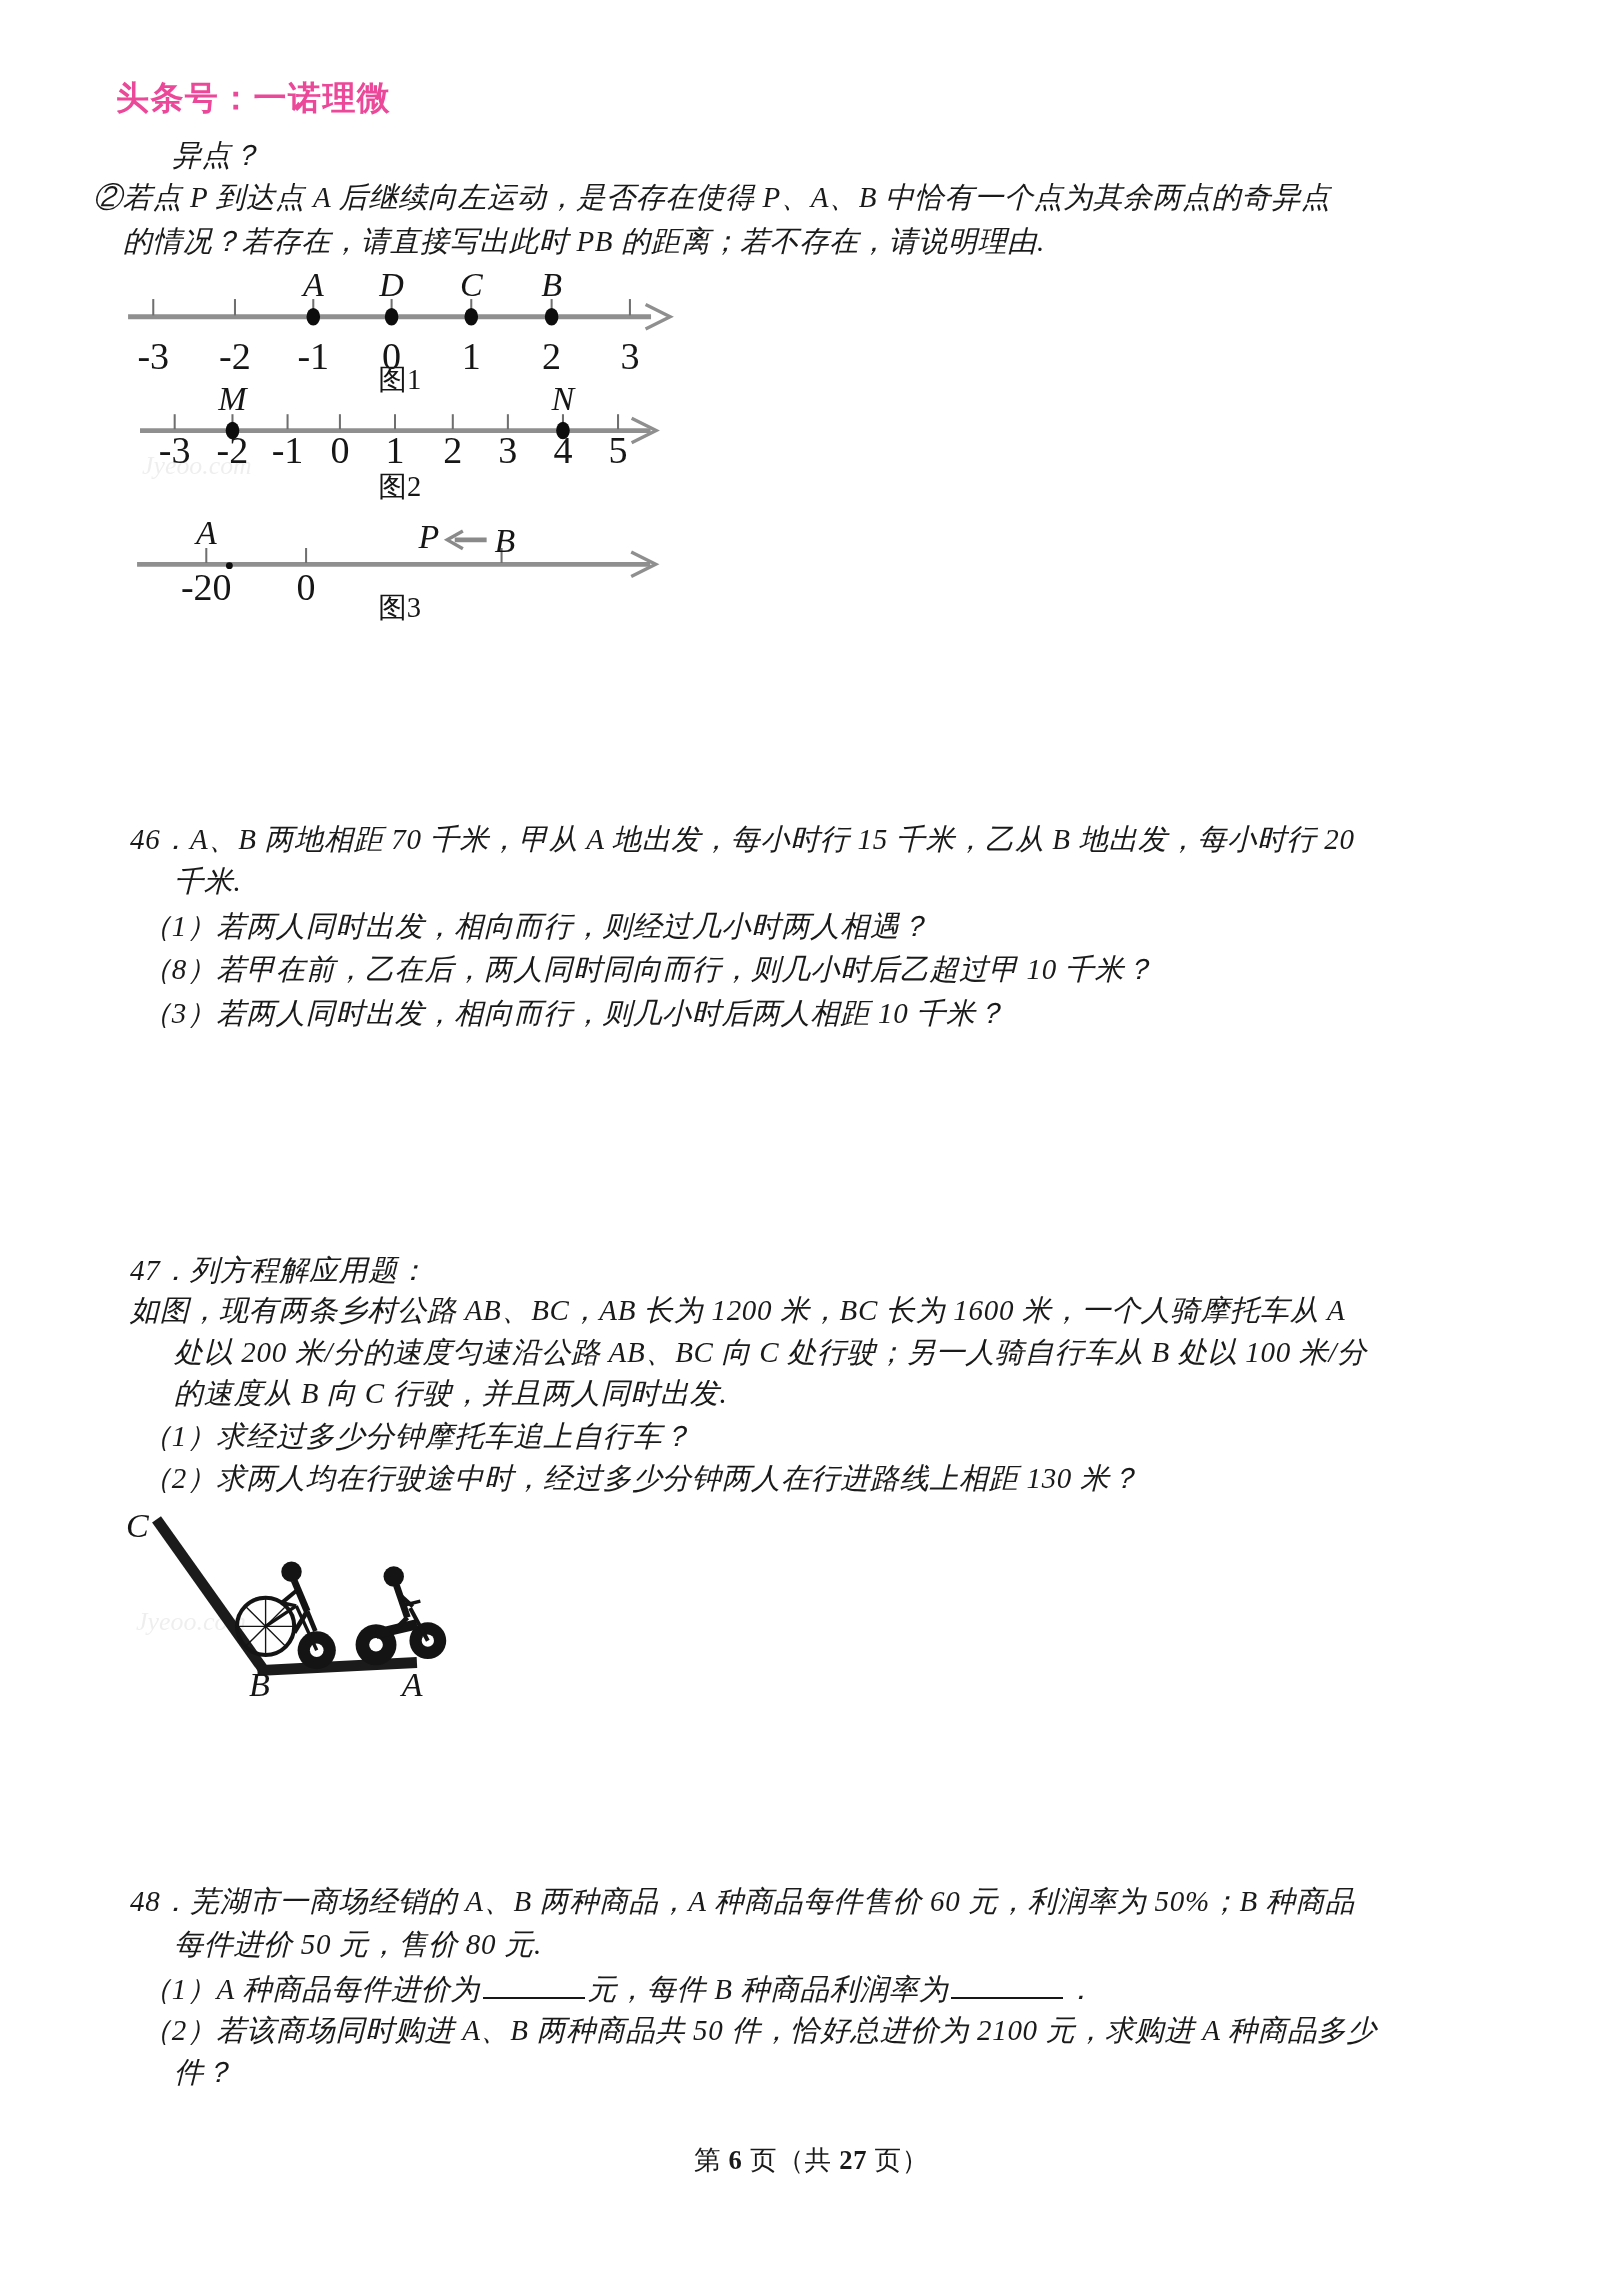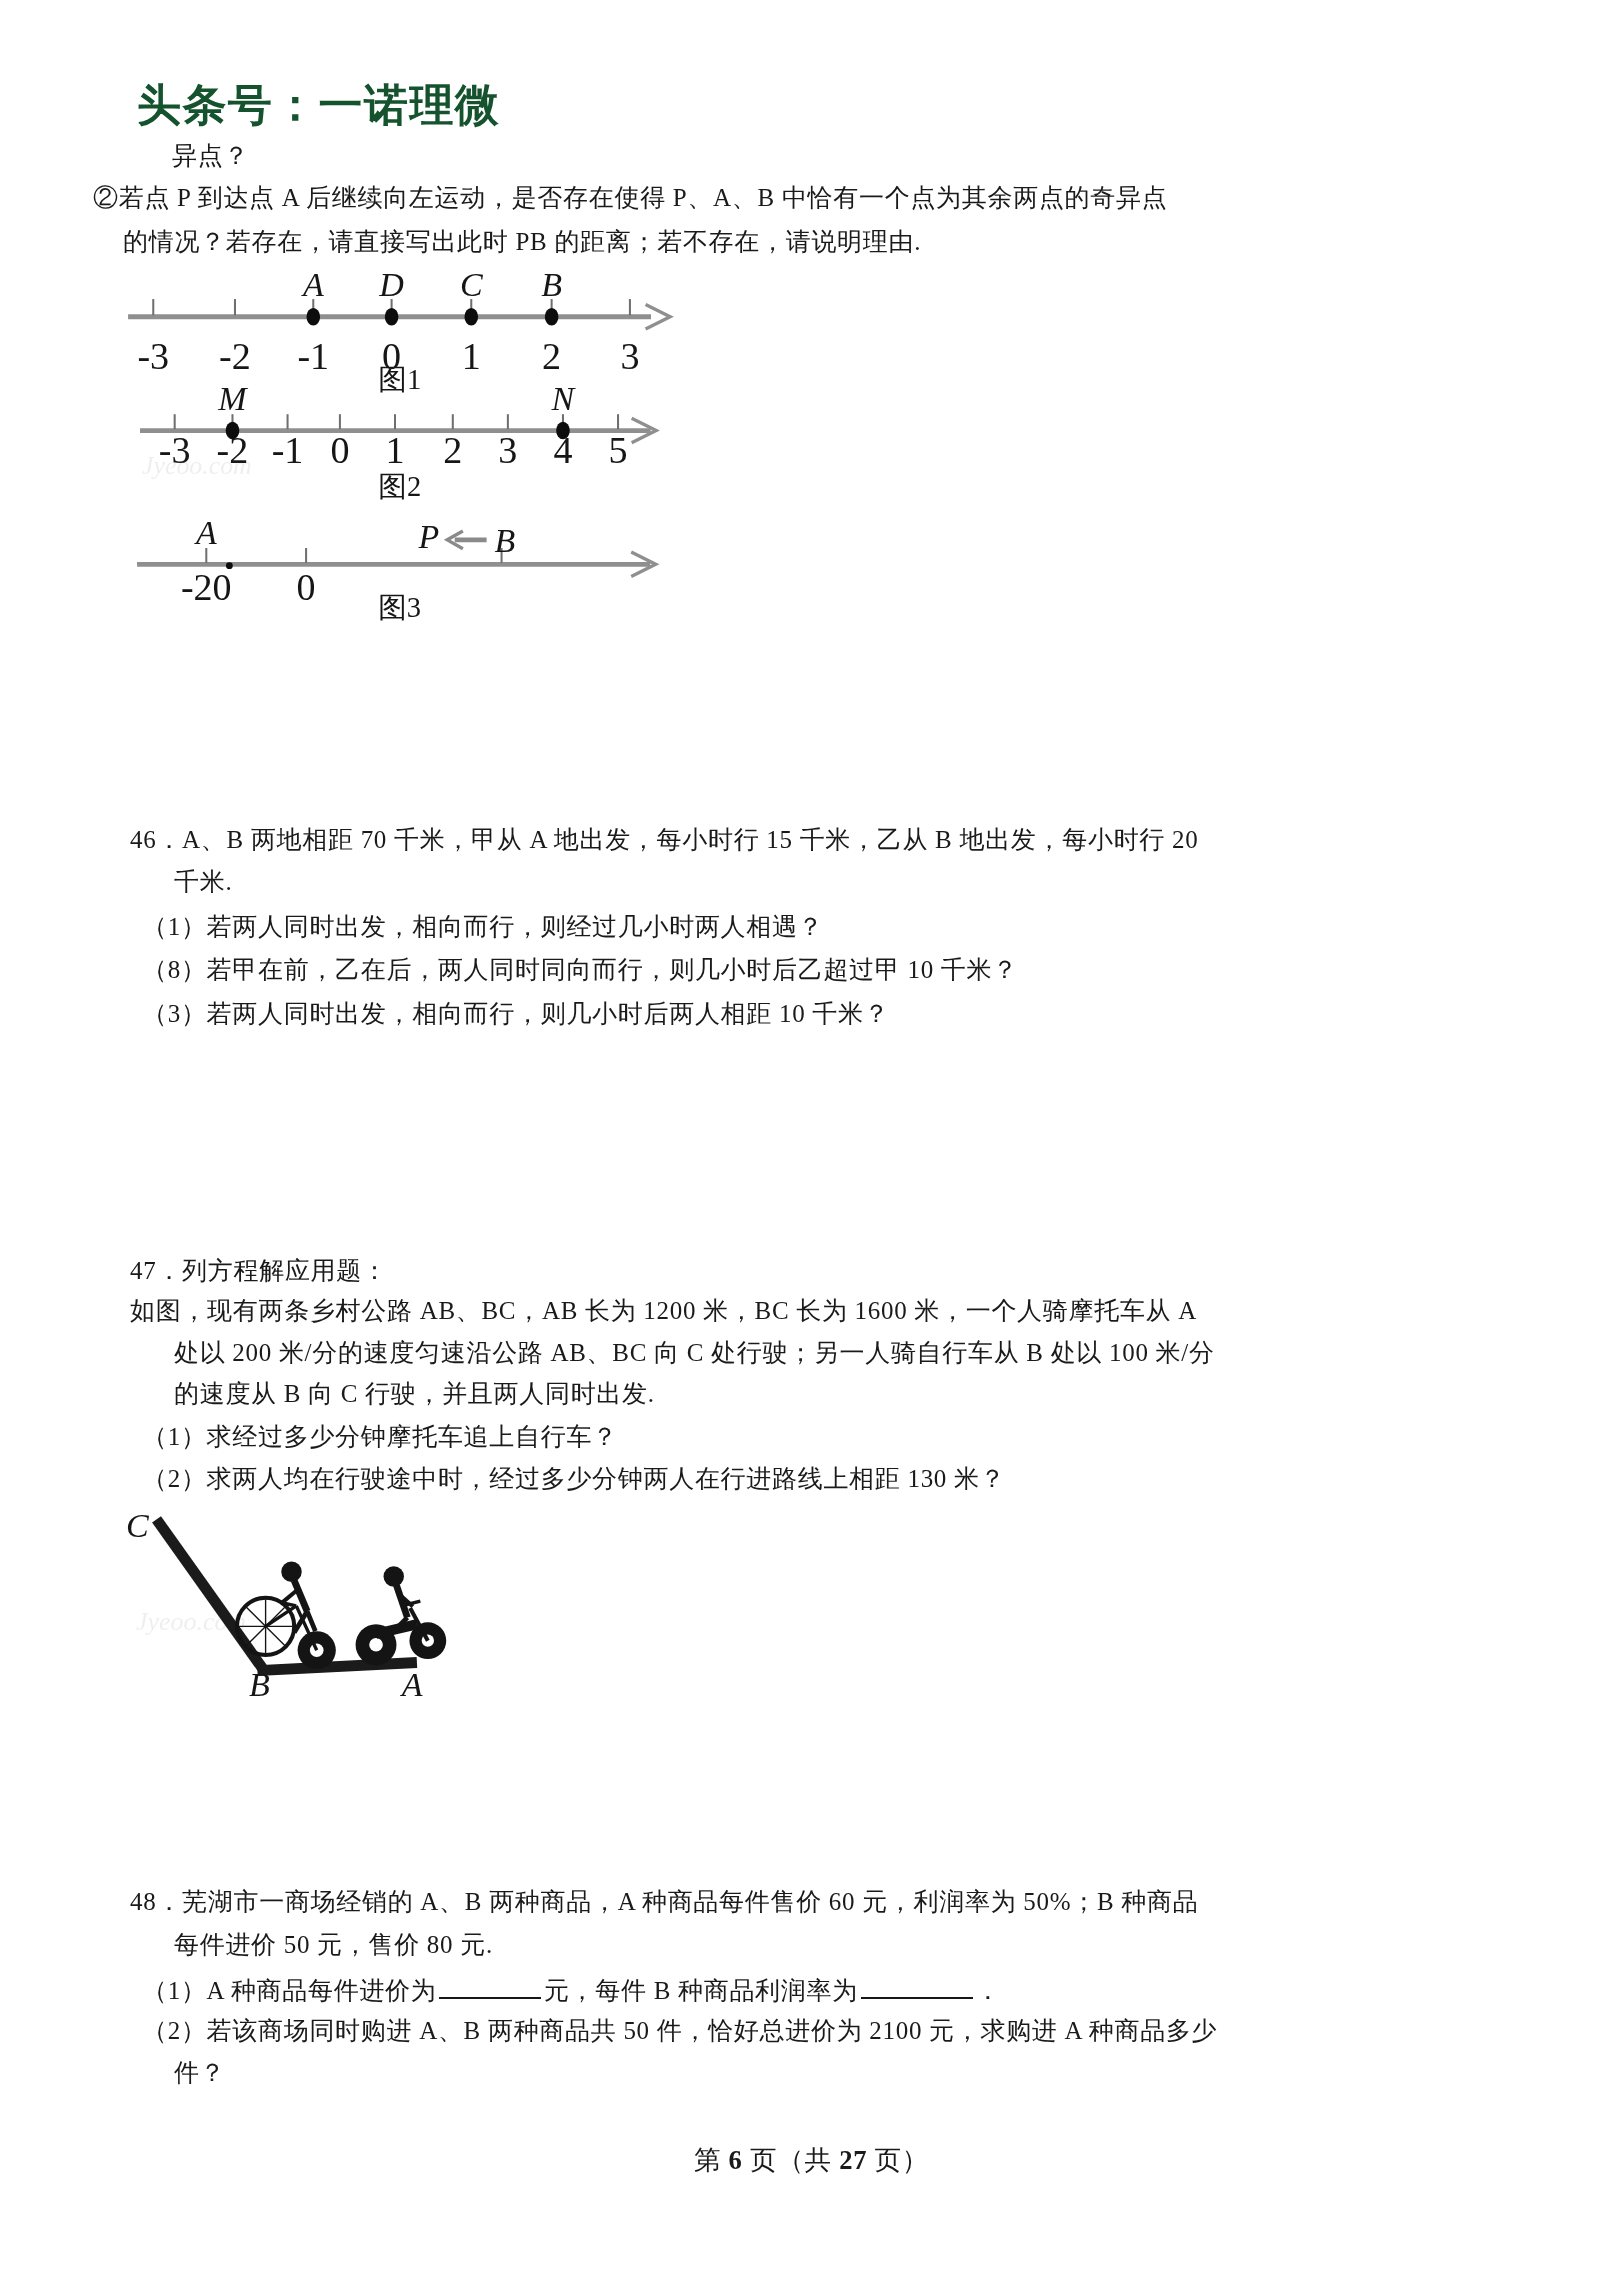--- a/index.html
+++ b/index.html
@@ -6,31 +6,32 @@
   .page{
     position:relative;
     width:1623px;height:2295px;
     background:#ffffff;
     font-family:"Liberation Serif","DejaVu Serif",serif;
     color:#1a1a1a;
     overflow:hidden;
   }
   .line{
     position:absolute;
-    font-size:25px;
+    font-size:29px;
     line-height:35px;
     white-space:nowrap;
     letter-spacing:0.7px;
+    font-style:italic;
   }
   .header-red{
     position:absolute;
-    left:137px;top:76px;
-    font-size:44px;
+    left:116px;top:76px;
+    font-size:33px;
     font-weight:bold;
-    color:#14532d;
+    color:#ec4899;
     letter-spacing:1.4px;
     white-space:nowrap;
   }
   .blank{
     display:inline-block;
     width:102px;
     height:27px;
     border-bottom:2.7px solid #161616;
     vertical-align:baseline;
     margin:0 2.7px;

